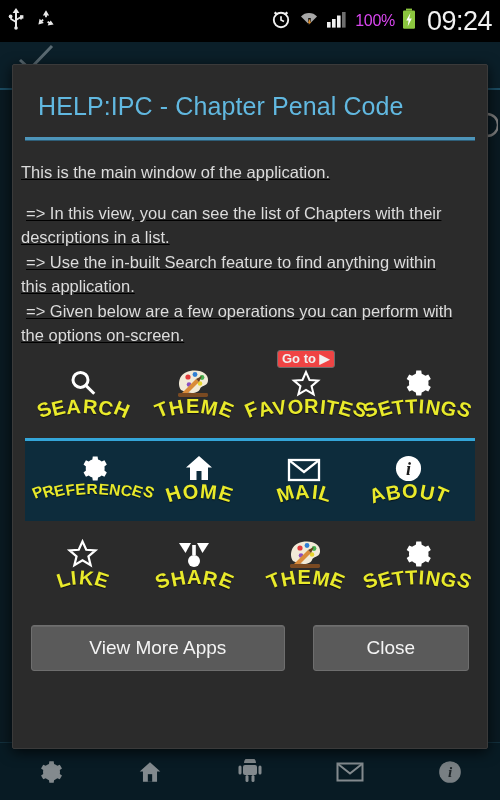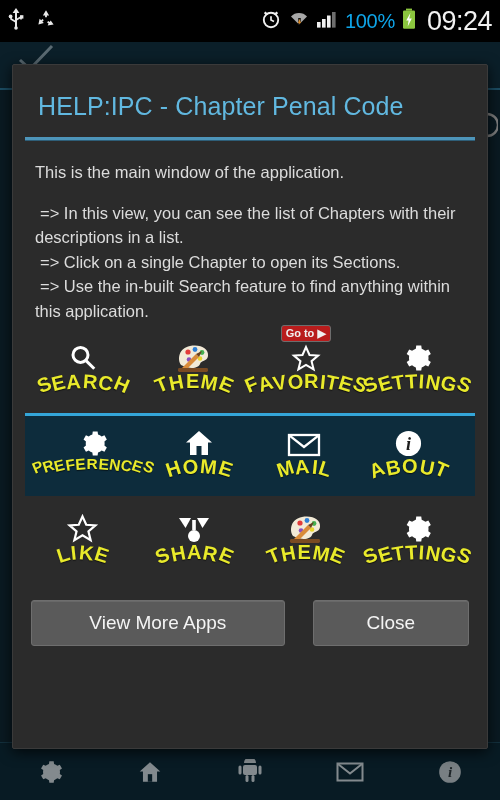--- a/index.html
+++ b/index.html
@@ -21,21 +21,21 @@
     position: absolute; top: 0; left: 0;
     width: 500px; height: 42px;
     background: #000;
     display: flex; align-items: center;
     padding: 0 8px;
   }
   #statusbar .left { display: flex; align-items: center; gap: 12px; }
   #statusbar .right { margin-left: auto; display: flex; align-items: center; gap: 7px; }
   .sb-ico { display: block; }
   #sb-pct {
-    color: #0ea5e9; font-size: 20px; letter-spacing: -0.3px;
+    color: #d946ef; font-size: 16px; letter-spacing: -0.3px;
   }
   #sb-clock {
     color: #f2f2f2; font-size: 27px; letter-spacing: -0.5px;
     margin-left: 4px; font-weight: 400;
   }
 
   
   #bg-topbar {
     position: absolute; top: 42px; left: 0;
     width: 500px; height: 48px;
@@ -75,21 +75,22 @@
     letter-spacing: .1px;
     white-space: nowrap;
   }
   #dlg-divider {
     margin: 16px 12px 0 12px;
     height: 3px;
     background: #4d95ba;
     box-shadow: 0 1px 0 #2e5e78;
   }
   #dlg-body {
-    padding: 20px 22px 0 22px;
+    padding: 20px 22px 0 8px;
+    text-decoration: underline;
   }
   .body-line {
     color: #dcdcdc;
     font-size: 16.5px;
     line-height: 24.5px;
   }
   #first-line { margin-bottom: 16px; }
   #bullets .body-line { text-indent: 5px; }
 
   
@@ -132,25 +133,25 @@
     font-weight: 700;
     line-height: 1;
     text-shadow: 0 1px 1px rgba(0,0,0,.6);
     transform-origin: 50% 110%;
   }
   .arc-label.small span { font-size: 15.5px; }
 
   .goto-badge {
     position: absolute;
     top: -14px;
-    background: #b91c1c;
+    background: #ef4444;
     border: 1px solid #6d6d6d;
     border-radius: 3px;
     color: #f0f0f0;
-    font-size: 11px;
+    font-size: 13px;
     font-weight: 700;
     padding: 1px 4px;
     line-height: 1.15;
     white-space: nowrap;
   }
 
   
   #dlg-buttons {
     display: flex;
     gap: 28px;
@@ -289,22 +290,22 @@
 
   <div id="dialog">
 
     <div id="dlg-title">HELP:IPC - Chapter Penal Code</div>
     <div id="dlg-divider"></div>
 
     <div id="dlg-body">
       <div class="body-line" id="first-line">This is the main window of the application.</div>
       <div id="bullets">
         <div class="body-line">=&gt; In this view, you can see the list of Chapters with their descriptions in a list.</div>
-        <div class="body-line">=&gt; Click on a single Chapter to open its Sections.</div>
         <div class="body-line">=&gt; Use the in-built Search feature to find anything within this application.</div>
+        <div class="body-line">=&gt; Given below are a few operations you can perform with the options on-screen.</div>
       </div>
     </div>
 
     <div class="icon-row" id="row-top">
       <div class="icon-cell">
         <div class="icon-art">
           <svg width="30" height="30" viewBox="0 0 24 24">
               <g fill="none" stroke="#ffffff" stroke-width="2.4">
                 <circle cx="10" cy="9.5" r="6"></circle>
                 <path d="M14.6 14.3 L21 20.6"></path>

